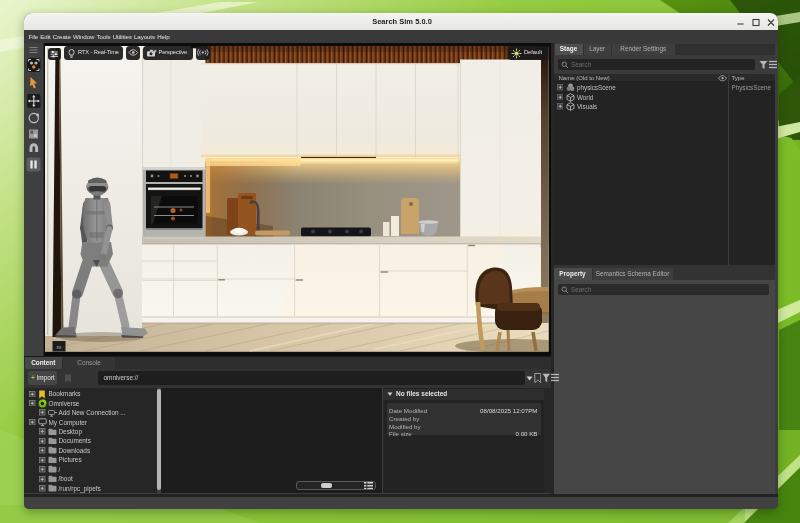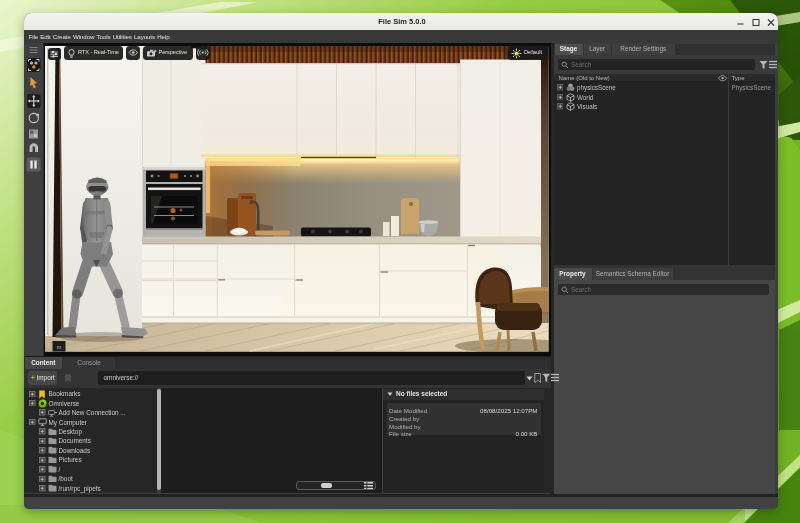--- a/index.html
+++ b/index.html
@@ -41,21 +41,21 @@
 <path d="M728,523 L800,455 L800,467 L744,523 Z" fill="#cdea96" opacity="0.85"></path>
 <polygon points="0,430 260,523 0,523" fill="#9ed155" opacity="0.85"></polygon>
 <rect x="0" y="505" width="745" height="18" fill="#8cc63e" opacity="0.55"></rect>
 <path d="M540,55 L800,12 L800,22 L545,64 Z" fill="#d7ecad" opacity="0.75"></path>
 <path d="M0,40 L220,2 L258,2 L0,52 Z" fill="#f4f9e2" opacity="0.65"></path>
 </svg>
 
 <div class="abs" style="left:24px;top:13px;width:754px;height:496px;background:#3d3d3d;border-radius:8px 8px 5px 5px;box-shadow:0 3px 10px rgba(20,40,5,0.35);"></div>
 
 <div class="abs" style="left:24px;top:13px;width:754px;height:17px;background:linear-gradient(#f4f4f2,#e6e6e3);border-radius:8px 8px 0 0;"></div>
-<div class="abs txt" style="left:330px;top:17px;width:144px;text-align:center;font-size:7.5px;font-weight:700;color:#1c1c1c;">File Sim 5.0.0</div>
+<div class="abs txt" style="left:330px;top:17px;width:144px;text-align:center;font-size:7.5px;font-weight:700;color:#1c1c1c;">Search Sim 5.0.0</div>
 <svg class="abs" style="left:734px;top:18px" width="44" height="9" viewBox="0 0 44 9">
 <line x1="3.5" y1="6" x2="9.5" y2="6" stroke="#3c3c3c" stroke-width="1.1"></line>
 <rect x="19" y="1.5" width="6" height="6" fill="none" stroke="#3c3c3c" stroke-width="1.1"></rect>
 <path d="M34,1.5 L40,7.5 M40,1.5 L34,7.5" stroke="#3c3c3c" stroke-width="1.1"></path>
 </svg>
 
 <div class="abs" style="left:24px;top:30px;width:754px;height:12.5px;background:#393939;"></div>
 <div class="abs txt" style="left:28.5px;top:32.8px;font-size:6.2px;color:#e4e4e4;letter-spacing:-0.1px;word-spacing:0.6px;">File&nbsp;Edit&nbsp;Create&nbsp;Window&nbsp;Tools&nbsp;Utilities&nbsp;Layouts&nbsp;Help</div>
 
 <div class="abs" style="left:24px;top:42.5px;width:19.5px;height:313.5px;background:#3f3f3f;border-right:1px solid #2a2a2a;"></div>

